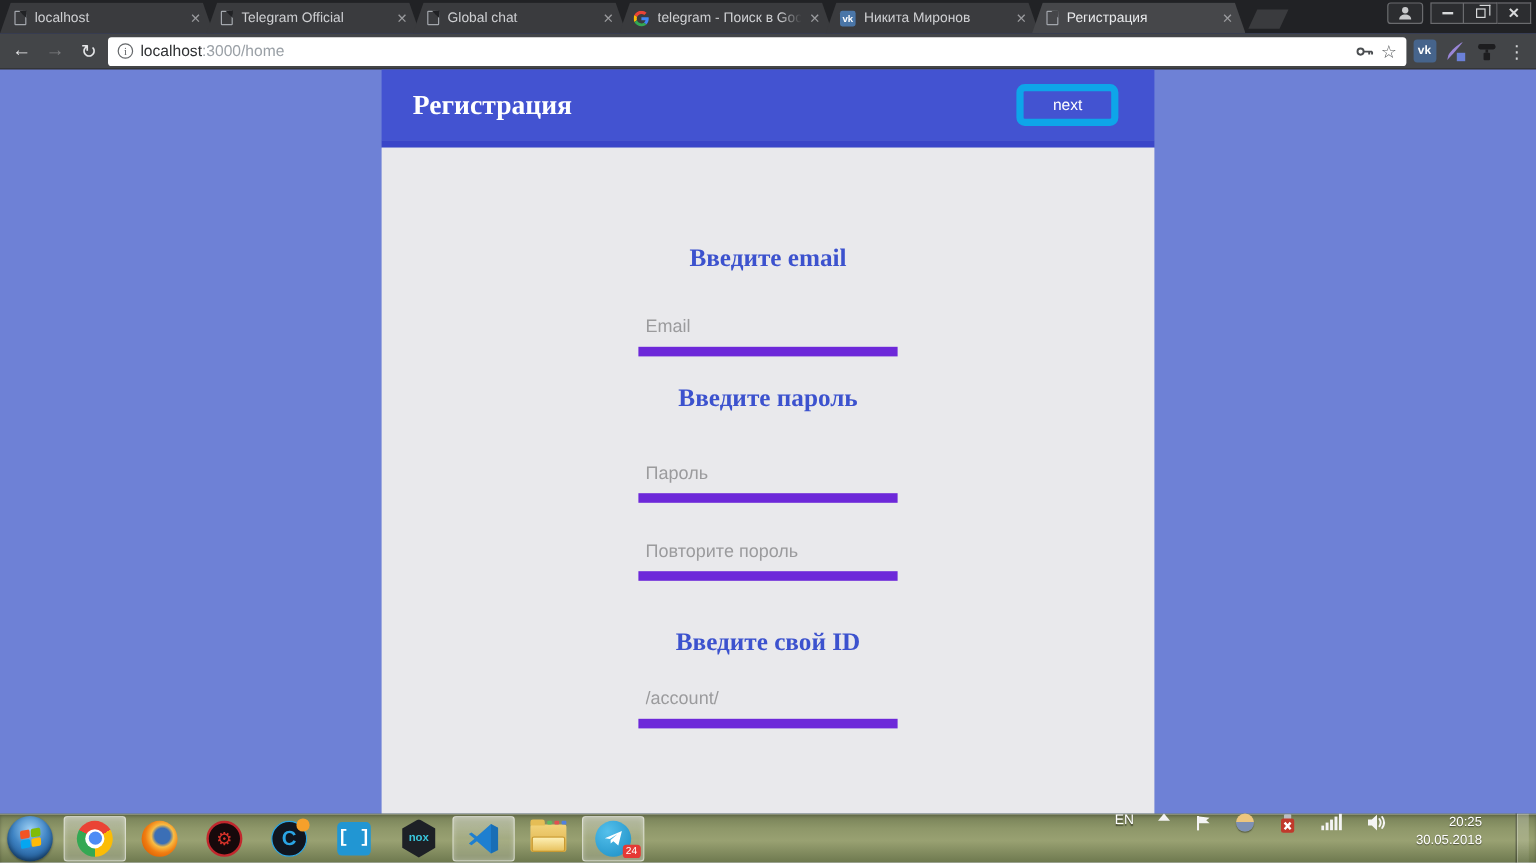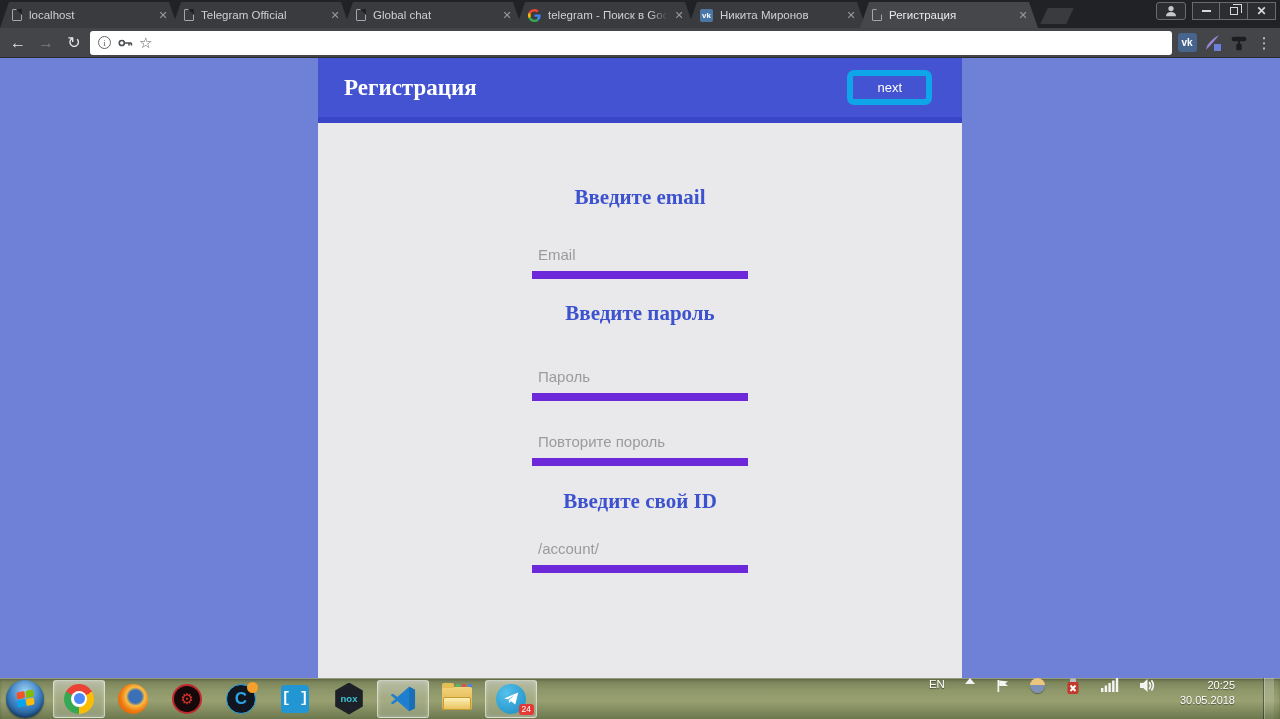--- a/index.html
+++ b/index.html
@@ -53,23 +53,23 @@
   
   .viewport { height:620px; background:#6e81d6; display:flex; justify-content:center; }
   .app-column { width:644px; height:620px; display:flex; flex-direction:column; }
   .app-header { height:59px; background:#4353d1; display:flex; align-items:center; justify-content:space-between; padding:0 30px 0 26px; }
   .app-title { font-family:"Liberation Serif", serif; font-weight:bold; font-size:23px; color:#fff; }
   .next-btn { background:transparent; border:6px solid #0ea5e9; border-radius:7px; color:#fff; font-size:13px;
               font-family:"Liberation Sans", sans-serif; padding:4px 24px; cursor:pointer; }
   .app-strip { height:6px; background:#3a46c8; }
   .app-content { flex:1; background:#e9e9ec; text-align:center; }
   .form-h { font-family:"Liberation Serif", serif; font-weight:bold; font-size:21px; color:#3c52ce; }
-  .h-email { padding-top:62px; }
+  .h-email { padding-top:80px; }
   .h-pass { margin-top:22px; }
-  .h-id { margin-top:23px; }
+  .h-id { margin-top:39px; }
   .u-input { display:block; width:216px; margin:0 auto; background:transparent; border:none; border-bottom:8px solid #6d28d9;
              font-size:15px; color:#333; padding:6px 6px 8px 6px; outline:none; font-family:"Liberation Sans",sans-serif; }
   .u-input::placeholder { color:#9b9b9d; opacity:1; }
   .in-email { margin-top:30px; }
   .in-pass { margin-top:36px; }
   .in-pass2 { margin-top:26px; }
   .in-id { margin-top:20px; }
 
   
   .taskbar { height:41px; background:linear-gradient(180deg,#747e55 0%,#8e9769 30%,#99a172 55%,#6d784e 100%);
@@ -181,20 +181,21 @@
       </div>
     </div>
   </div>
 
   <div class="toolbar">
     <div class="nav-btn">←</div>
     <div class="nav-btn disabled">→</div>
     <div class="nav-btn">↻</div>
     <div class="omnibox">
       <span class="info-icon">i</span>
+      <span class="url"><span>localhost</span><span class="dim">:3000/home</span></span>
       <span class="omni-ic">
         <svg width="16" height="16" viewBox="0 0 20 20" fill="none" stroke="#4a4d50" stroke-width="2">
             <circle cx="6" cy="10" r="3.2"></circle>
             <path d="M9 10 h9 M15 10 v3 M18 10 v3"></path>
           </svg>
       </span>
       <span class="omni-ic star">☆</span>
     </div>
     <div class="ext-btn">
         <span class="ext-vk">vk</span>

